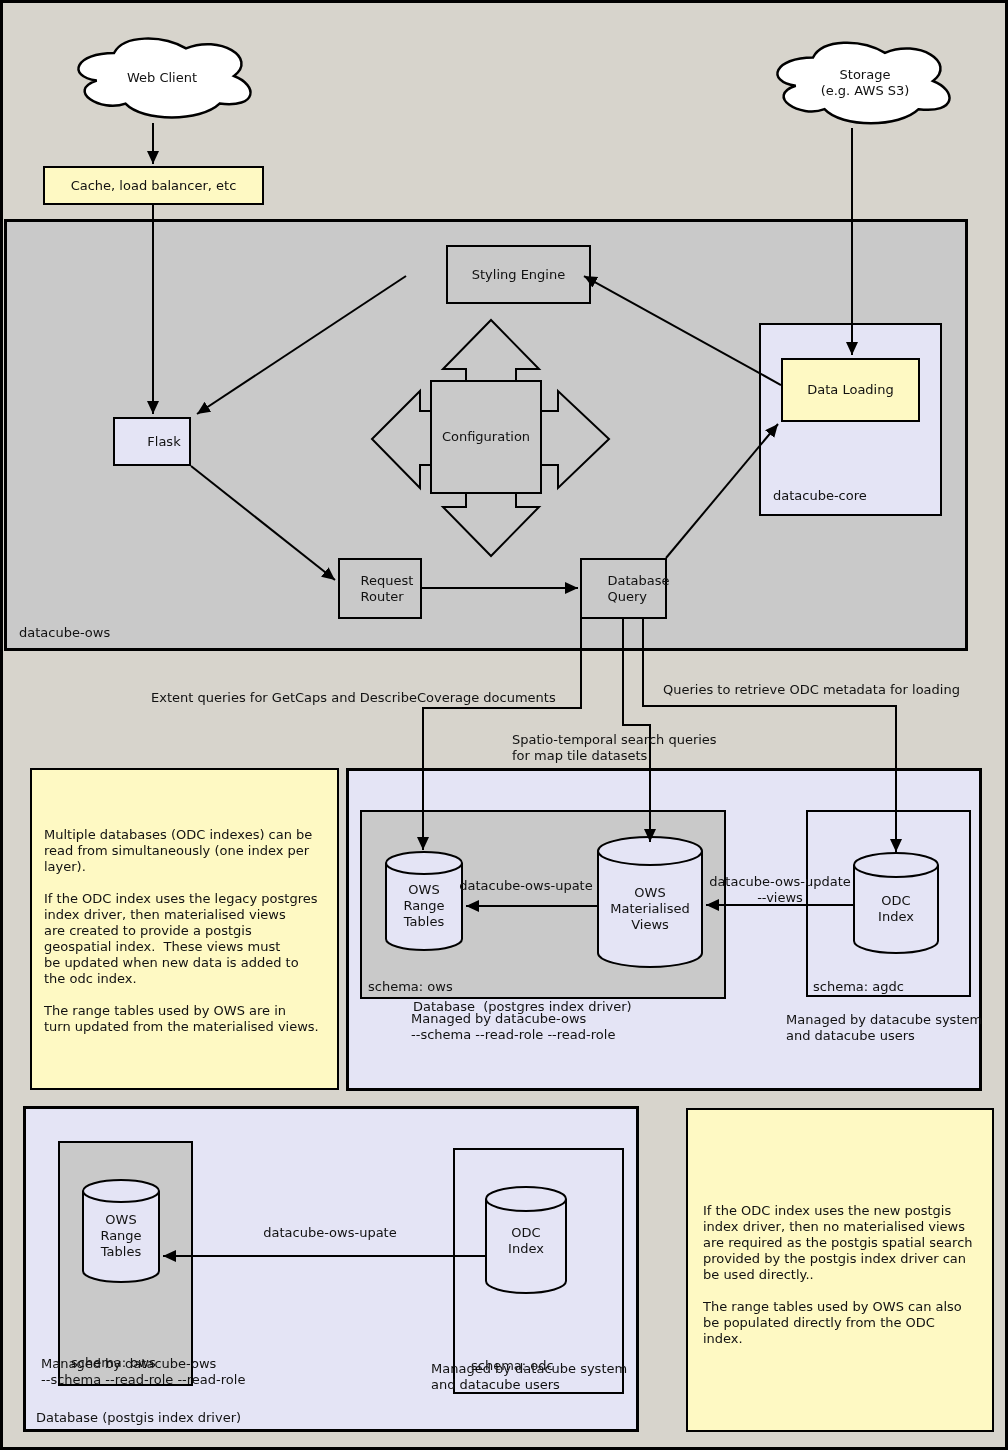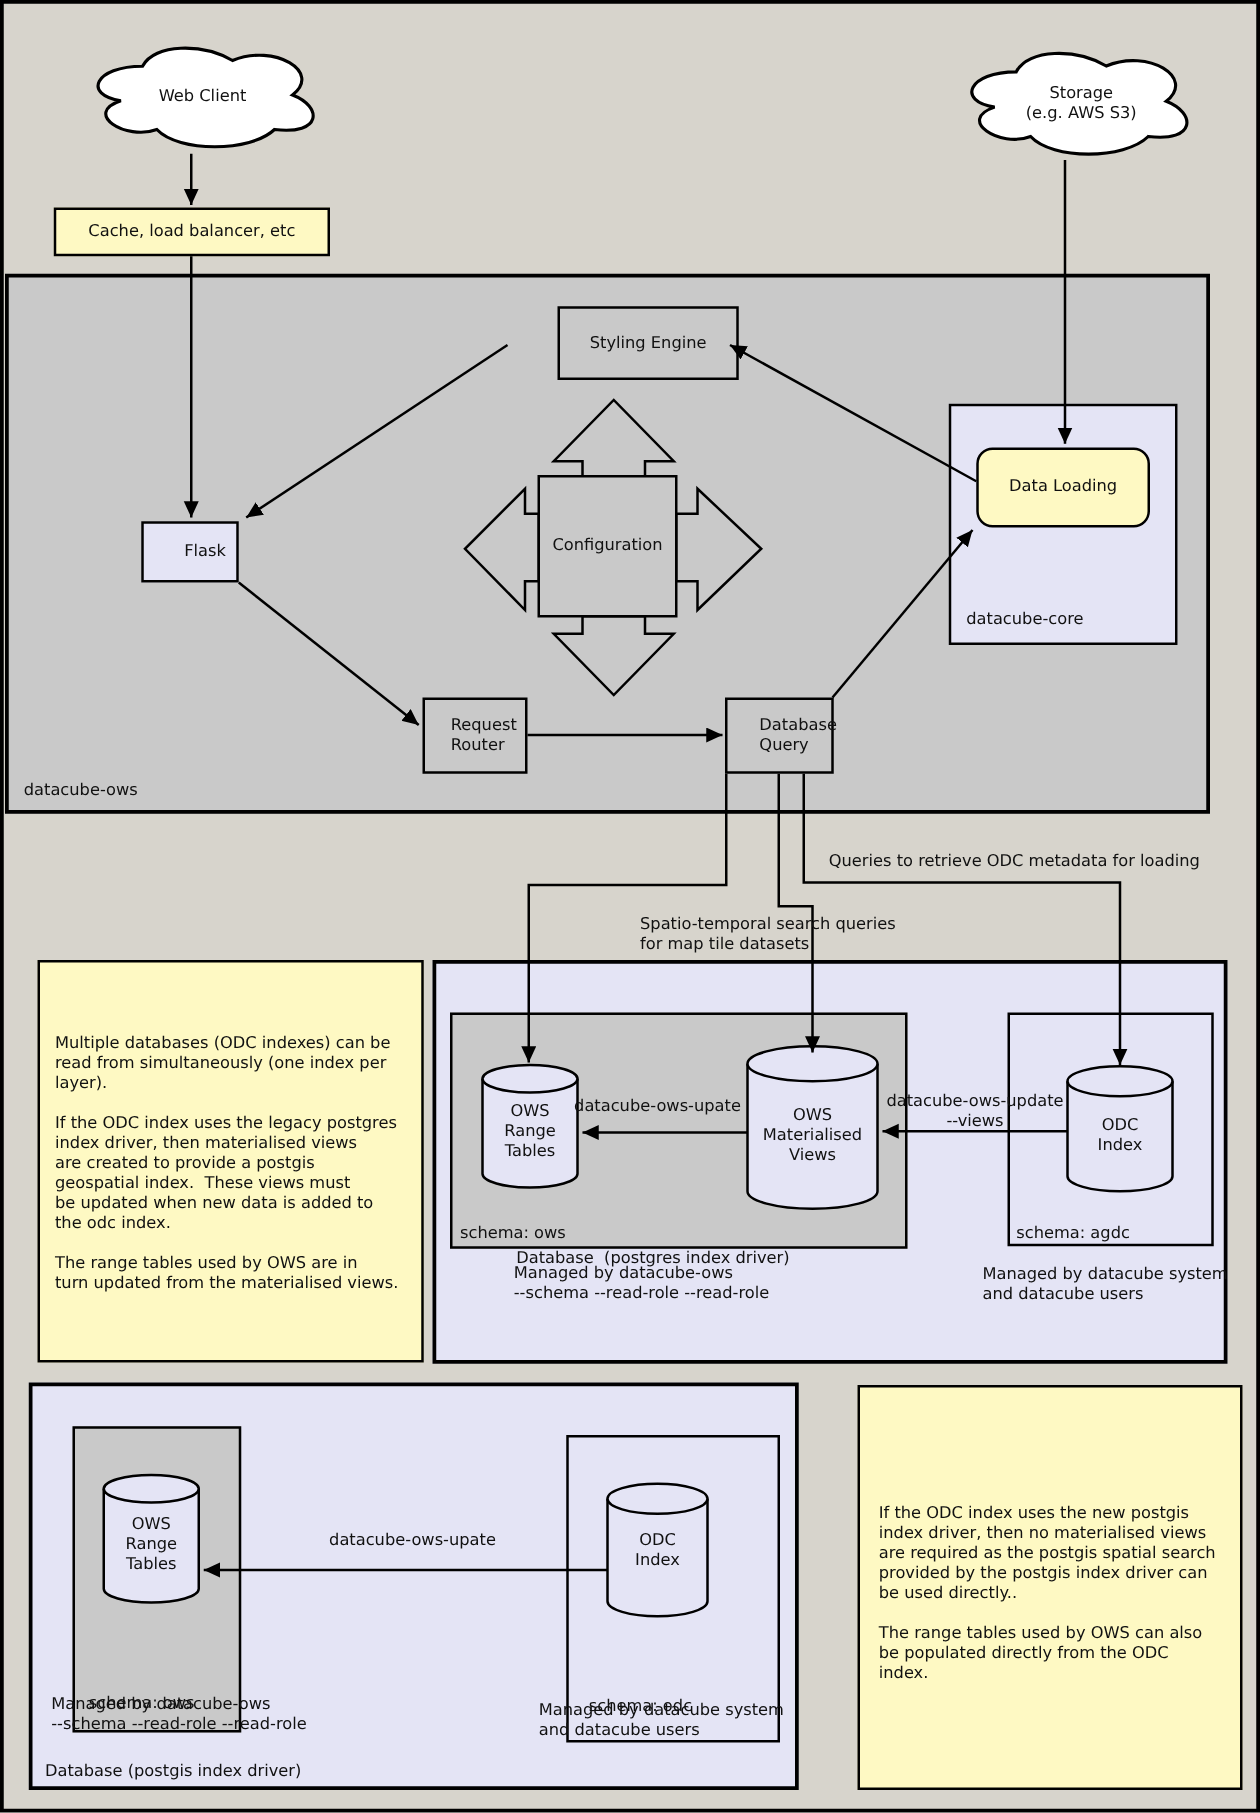--- a/index.html
+++ b/index.html
@@ -29,21 +29,21 @@
 <div id="canvas">
 
   <div class="box b3 gray" style="left:1px;top:216px;width:964px;height:432px;">
     <div class="corner-label">datacube-ows</div>
   </div>
 
   <div class="box b2 lav" style="left:756px;top:320px;width:183px;height:193px;">
     <div class="corner-label" style="bottom:10px;">datacube-core</div>
   </div>
 
-  <div class="box b2 white center" style="left:778px;top:355px;width:139px;height:64px;border-radius:13px;">
+  <div class="box b2 white center" style="left:778px;top:355px;width:139px;height:64px;">
     <span>Data Loading</span>
   </div>
 
   <div class="box b2 white center" style="left:40px;top:163px;width:221px;height:39px;">
     <span>Cache, load balancer, etc</span>
   </div>
 
   <div class="box b2 gray center" style="left:403px;top:242px;width:145px;height:59px;margin-left:40px;">
     <span>Styling Engine</span>
   </div>
@@ -131,20 +131,21 @@
       <path d="M483,1253 L160,1253" marker-end="url(#ah)"></path>
     </g>
   </svg>
 
   <div class="txt tc" style="left:99px;top:67px;width:120px;">Web Client</div>
   <div class="txt tc" style="left:802px;top:64px;width:120px;">Storage
 (e.g. AWS S3)</div>
 
   <div class="txt tc" style="left:413px;top:426px;width:140px;">Configuration</div>
 
+  <div class="txt" style="left:148px;top:687px;">Extent queries for GetCaps and DescribeCoverage documents</div>
   <div class="txt" style="left:660px;top:679px;">Queries to retrieve ODC metadata for loading</div>
   <div class="txt" style="left:509px;top:729px;">Spatio-temporal search queries
 for map tile datasets</div>
 
   <div class="txt tc" style="left:448px;top:875px;width:150px;">datacube-ows-upate</div>
   <div class="txt tc" style="left:703px;top:871px;width:148px;">datacube-ows-update
 --views</div>
 
   <div class="txt tc" style="left:371px;top:879px;width:100px;">OWS
 Range

